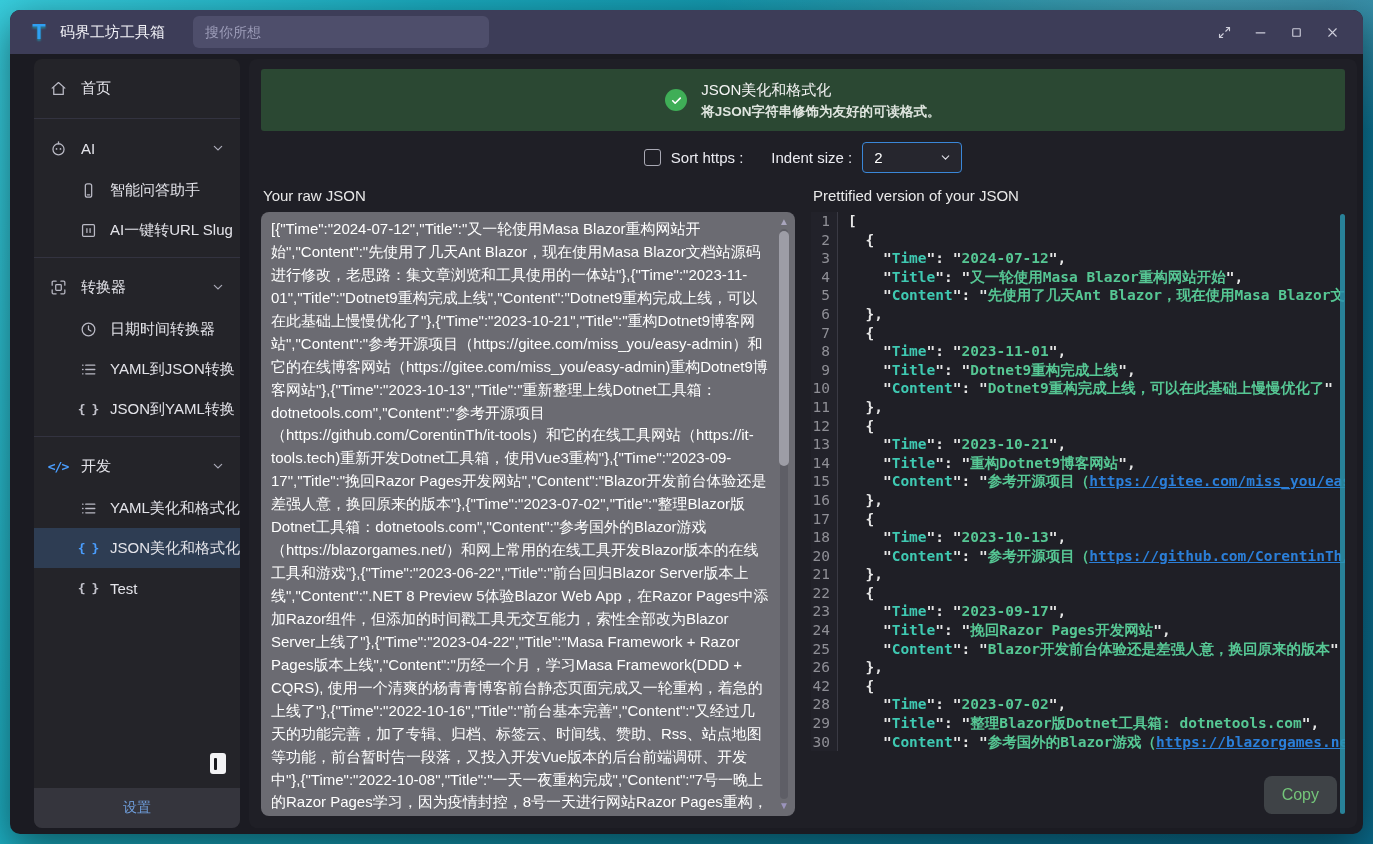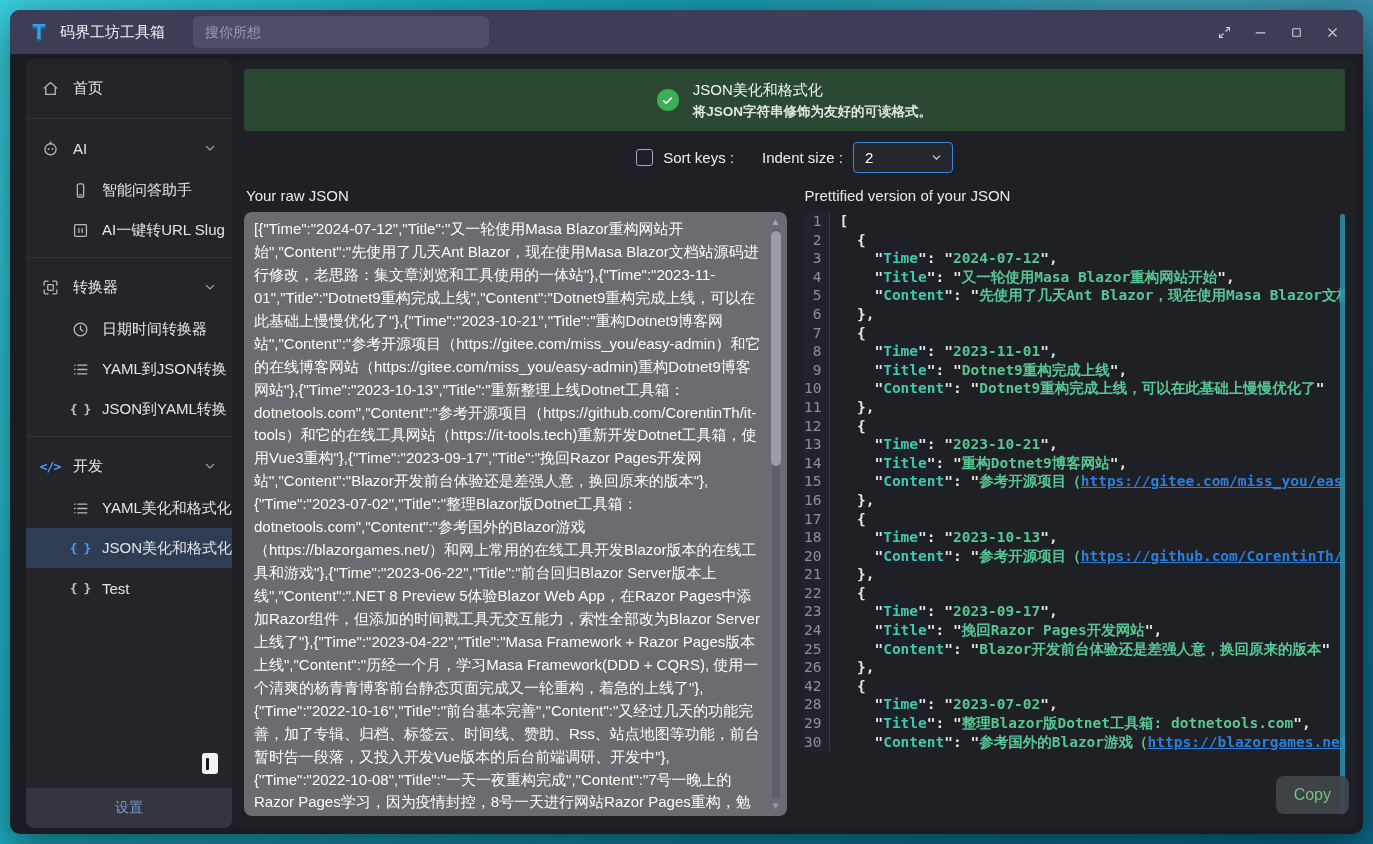--- a/index.html
+++ b/index.html
@@ -23,21 +23,21 @@
   .searchbox { margin-left:28px; width:296px; height:32px; background:#4e4e6b; border-radius:6px;
     display:flex; align-items:center; padding:16px 12px; }
   .search-input { flex:1; background:transparent; border:none; outline:none; color:#e8e8f2; font-size:14px;
     font-family:"Liberation Sans",sans-serif; }
   .search-input::placeholder { color:#9c9cb8; }
   .win-controls { margin-left:auto; display:flex; gap:6px; }
   .win-btn { width:30px; height:30px; display:flex; align-items:center; justify-content:center; color:#cdcdda; }
   .win-btn svg { width:15px; height:15px; stroke:currentColor; stroke-width:1.8; fill:none; stroke-linecap:round; }
 
   
-  .body-row { flex:1; display:flex; gap:0; padding:5px 6px 6px 16px; min-height:0; }
+  .body-row { flex:1; display:flex; gap:9px; padding:5px 6px 6px 24px; min-height:0; }
 
   
   .sidebar { width:206px; flex:none; background:#242429; border-radius:8px; display:flex; flex-direction:column;
     position:relative; overflow:hidden; }
   .side-nav { flex:1; padding-top:6px; overflow:hidden; }
   .side-item { height:40px; display:flex; align-items:center; gap:13px; padding:0 14px; color:#e4e4ea;
     font-size:15px; white-space:nowrap; overflow:hidden; cursor:default; }
   .side-item.home { height:46px; }
   .side-item.group { height:44px; }
   .side-item.child { padding-left:44px; gap:12px; }
@@ -96,21 +96,21 @@
   .code-line { display:flex; white-space:pre; }
   .ln { flex:none; width:27px; text-align:right; padding-right:7px; color:#8f8f96; background:#22222a;
     border-right:1px solid #3a3a44; }
   .code { padding-left:10px; font-weight:bold; }
   .c-p { color:#e6e6e6; }
   .c-k { color:#3fc9b2; }
   .c-v { color:#56c794; }
   .c-u { color:#2b7fd9; text-decoration:underline; }
   .code-scrollbar { position:absolute; right:0; top:2px; bottom:2px; width:5px; background:#2a93ad; border-radius:3px; opacity:.85; }
 
-  .copy-btn { position:absolute; right:8px; bottom:14px; background:rgba(66,70,74,.93); border:none;
+  .copy-btn { position:absolute; right:20px; bottom:14px; background:rgba(66,70,74,.93); border:none;
     border-radius:8px; padding:10px 18px; color:#74c57a; font-size:16px; font-family:"Liberation Sans",sans-serif; }
 </style>
 </head>
 <body>
 
 <div class="desktop">
   <div class="window">
 
     <header class="titlebar">
       <span class="logo">T</span>
@@ -286,21 +286,21 @@
               </svg>
           </span>
           <div class="banner-text">
             <div class="banner-title">JSON美化和格式化</div>
             <div class="banner-sub">将JSON字符串修饰为友好的可读格式。</div>
           </div>
         </section>
 
         <section class="controls">
           <span class="checkbox"></span>
-          <span class="ctl-label">Sort keys :</span>
+          <span class="ctl-label">Sort https :</span>
           <span class="ctl-label indent">Indent size :</span>
           <div class="select">
             <span>2</span>
             <svg viewBox="0 0 24 24">
                 <path d="M6 9l6 6 6-6"></path>
               </svg>
           </div>
         </section>
 
         <section class="panels">

